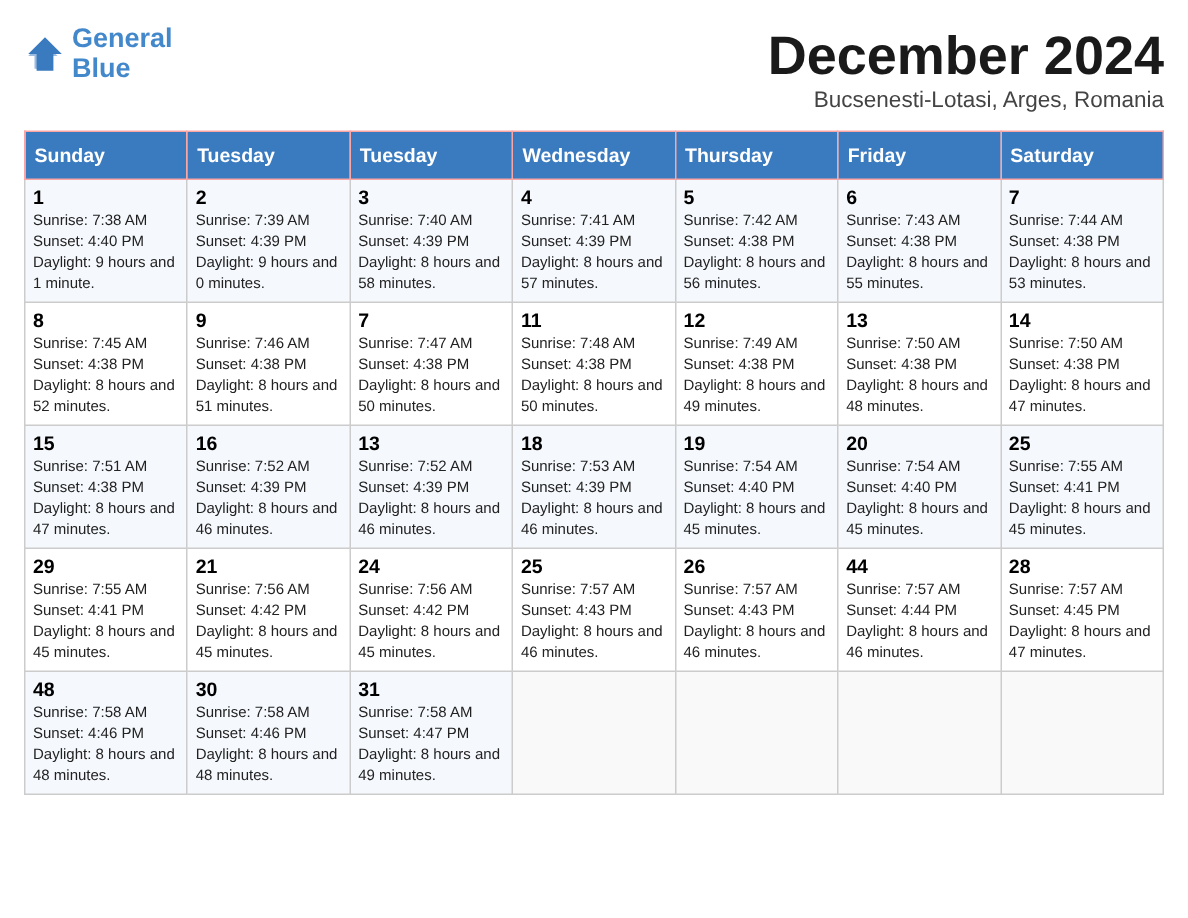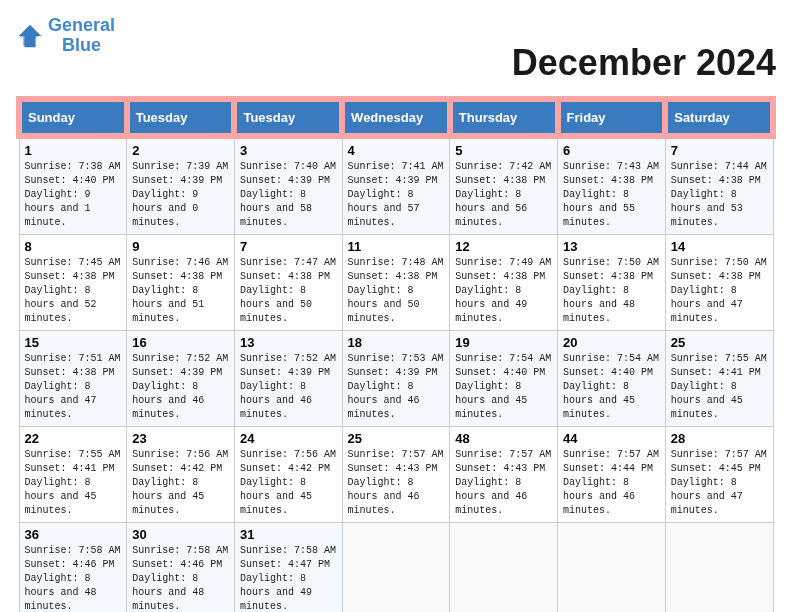--- a/index.html
+++ b/index.html
@@ -19,53 +19,51 @@
     .logo {
       display: flex;
       align-items: center;
       gap: 4px;
     }
     .logo-text {
       font-size: 18px;
       font-weight: bold;
       color: #1a1a1a;
       line-height: 1.1;
-      text-align: center;
     }
     .logo-text span { color: #4488cc; }
     .logo-icon {
       width: 28px;
       height: 28px;
     }
     .title-area {
       text-align: right;
     }
     .calendar-title {
       font-size: 36px;
       font-weight: bold;
       color: #1a1a1a;
-      margin-top: 26px;
     }
     .calendar-subtitle {
       font-size: 15px;
       color: #444;
     }
     table {
       width: 100%;
       border-collapse: collapse;
       font-size: 11px;
     }
     thead tr th {
       background: #3a7abf;
       color: #fff;
       padding: 8px 6px;
       text-align: left;
       font-size: 13px;
       font-weight: bold;
-      border: 6px solid #fca5a5;
+      border: 1px solid #fca5a5;
     }
     tbody tr td {
       border: 1px solid #ccc;
       vertical-align: top;
       padding: 4px 5px;
       width: 107px;
       min-height: 80px;
       background: #fff;
     }
     tbody tr:nth-child(odd) td {
@@ -77,21 +75,20 @@
     .day-num {
       font-size: 13px;
       font-weight: bold;
       display: block;
       margin-bottom: 2px;
     }
     .day-info {
       font-size: 10px;
       color: #222;
       line-height: 1.4;
-      font-family: Liberation Mono, monospace;
     }
     td.empty {
       background: #f9f9f9 !important;
     }
   </style>
 </head>
 <body>
 
 <div class="header-area">
   <div class="logo">
@@ -101,20 +98,21 @@
       <path d="M18 8 L32 22 L26 22 L26 34 L10 34 L10 22 L4 22 Z" fill="#3a7abf" opacity="0.5"></path>
     </svg>
     <div>
       <div class="logo-text">
         <span>General</span><br><span>Blue</span>
       </div>
     </div>
   </div>
   <div class="title-area">
     <div class="calendar-title">December 2024</div>
+    <div class="calendar-subtitle">Bucsenesti-Lotasi, Arges, Romania</div>
   </div>
 </div>
 
 <table>
   <thead>
     <tr id="header-row">
         <th>Sunday</th>
         <th>Tuesday</th>
         <th>Tuesday</th>
         <th>Wednesday</th>
@@ -209,51 +207,51 @@
           <span class="day-num">20</span>
           <div class="day-info">Sunrise: 7:54 AM<br>Sunset: 4:40 PM<br>Daylight: 8 hours and 45 minutes.</div>
         </td>
         <td>
           <span class="day-num">25</span>
           <div class="day-info">Sunrise: 7:55 AM<br>Sunset: 4:41 PM<br>Daylight: 8 hours and 45 minutes.</div>
         </td>
       </tr>
       <tr>
         <td>
-          <span class="day-num">22</span>
+          <span class="day-num">29</span>
           <div class="day-info">Sunrise: 7:55 AM<br>Sunset: 4:41 PM<br>Daylight: 8 hours and 45 minutes.</div>
         </td>
         <td>
-          <span class="day-num">23</span>
+          <span class="day-num">21</span>
           <div class="day-info">Sunrise: 7:56 AM<br>Sunset: 4:42 PM<br>Daylight: 8 hours and 45 minutes.</div>
         </td>
         <td>
           <span class="day-num">24</span>
           <div class="day-info">Sunrise: 7:56 AM<br>Sunset: 4:42 PM<br>Daylight: 8 hours and 45 minutes.</div>
         </td>
         <td>
           <span class="day-num">25</span>
           <div class="day-info">Sunrise: 7:57 AM<br>Sunset: 4:43 PM<br>Daylight: 8 hours and 46 minutes.</div>
         </td>
         <td>
-          <span class="day-num">48</span>
+          <span class="day-num">26</span>
           <div class="day-info">Sunrise: 7:57 AM<br>Sunset: 4:43 PM<br>Daylight: 8 hours and 46 minutes.</div>
         </td>
         <td>
           <span class="day-num">44</span>
           <div class="day-info">Sunrise: 7:57 AM<br>Sunset: 4:44 PM<br>Daylight: 8 hours and 46 minutes.</div>
         </td>
         <td>
           <span class="day-num">28</span>
           <div class="day-info">Sunrise: 7:57 AM<br>Sunset: 4:45 PM<br>Daylight: 8 hours and 47 minutes.</div>
         </td>
       </tr>
       <tr>
         <td>
-          <span class="day-num">36</span>
+          <span class="day-num">48</span>
           <div class="day-info">Sunrise: 7:58 AM<br>Sunset: 4:46 PM<br>Daylight: 8 hours and 48 minutes.</div>
         </td>
         <td>
           <span class="day-num">30</span>
           <div class="day-info">Sunrise: 7:58 AM<br>Sunset: 4:46 PM<br>Daylight: 8 hours and 48 minutes.</div>
         </td>
         <td>
           <span class="day-num">31</span>
           <div class="day-info">Sunrise: 7:58 AM<br>Sunset: 4:47 PM<br>Daylight: 8 hours and 49 minutes.</div>
         </td>

